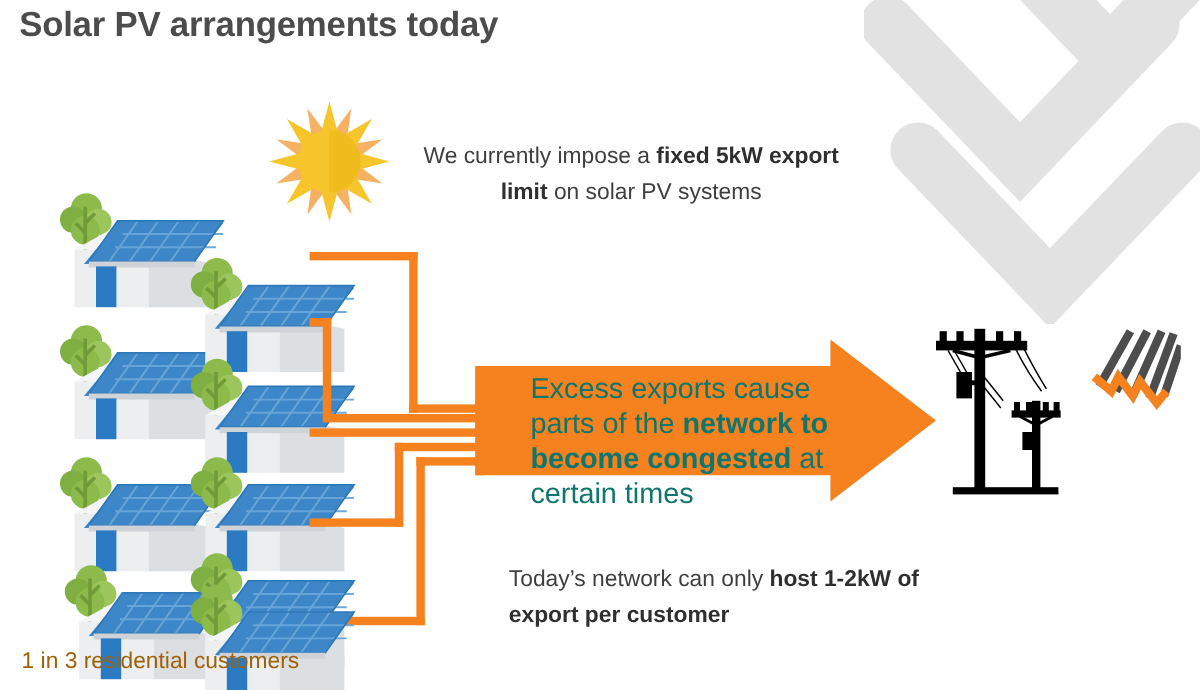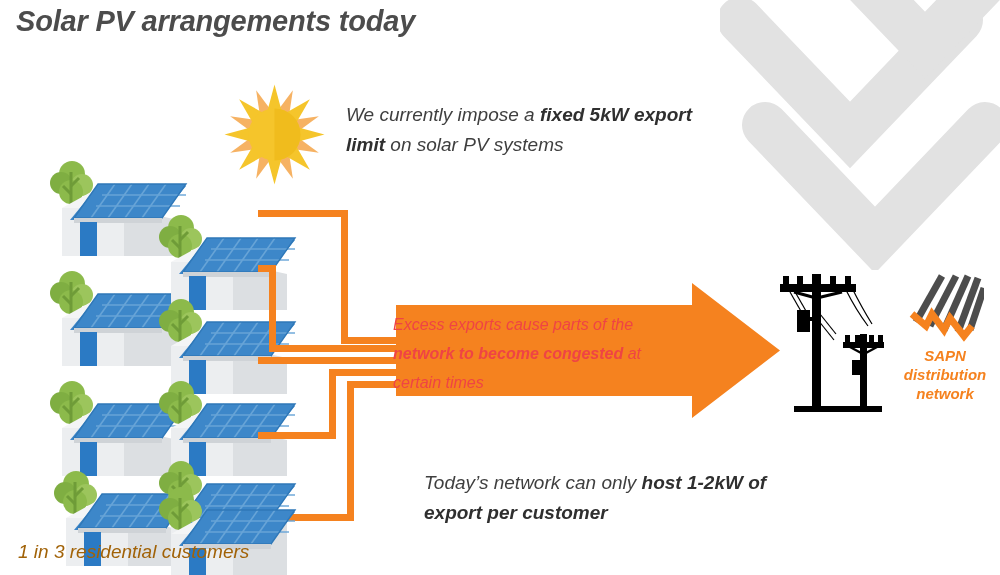--- a/index.html
+++ b/index.html
@@ -2,51 +2,51 @@
 <html><head>
 <meta charset="utf-8">
 <style>
   html,body{margin:0;padding:0;}
   body{
     width:1000px;height:575px;position:relative;overflow:hidden;
     background:#ffffff;
     font-family:"Liberation Sans","DejaVu Sans",sans-serif;
     color:#404040;
   }
-  #stage{position:absolute;left:0;top:0;width:1000px;height:575px;font-style:italic;}
+  #stage{position:absolute;left:0;top:0;width:1000px;height:575px;}
 
   
   .watermark{position:absolute;right:-10px;top:-30px;width:290px;height:300px;
     overflow:hidden;pointer-events:none;}
 
   
   .title{position:absolute;left:16px;top:5px;font-size:29px;font-weight:bold;
     color:#4c4c4c;letter-spacing:-0.2px;white-space:nowrap;}
 
   
   .caption{position:absolute;font-size:19px;line-height:30px;color:#3f3f3f;}
   .caption b{font-weight:bold;color:#2f2f2f;}
-  .cap1{left:346px;top:100px;width:360px;}
+  .cap1{left:346px;top:116px;width:360px;text-align:center;}
   .cap2{left:424px;top:208px;width:300px;}
   .cap4{left:424px;top:444px;width:390px;margin-top:24px;}
   .bottom-caption{position:absolute;left:18px;top:541px;font-size:19px;color:#a16207;}
 
   
   .sun{position:absolute;left:222px;top:82px;width:105px;height:105px;}
 
   
   .house{position:absolute;width:150px;height:110px;}
 
   
   .wire{position:absolute;background:#f5821f;}
 
   
   .arrow-wrap{position:absolute;left:396px;top:283px;width:384px;height:135px;}
-  .arrow-text{position:absolute;left:393px;top:310px;width:268px;
-    font-size:16px;line-height:29px;color:#ef4444;}
+  .arrow-text{position:absolute;left:442px;top:310px;width:268px;
+    font-size:24px;line-height:29px;color:#0f766e;}
   .arrow-text b{font-weight:bold;}
 
   
   .pole{position:absolute;left:772px;top:268px;width:112px;height:152px;}
 
   
   .sapn{position:absolute;left:900px;top:268px;width:90px;height:145px;text-align:center;}
   .sapn-mark{width:78px;height:74px;margin:0 auto;}
   .sapn-label{margin-top:4px;font-size:15px;line-height:19px;font-weight:bold;color:#f5821f;}
 </style>
@@ -270,22 +270,17 @@
         <g stroke="#4d4d4d" stroke-width="7" fill="none" stroke-linecap="butt">
           <line x1="10" y1="54" x2="36" y2="8"></line>
           <line x1="24" y1="58" x2="50" y2="8"></line>
           <line x1="38" y1="62" x2="62" y2="8"></line>
           <line x1="52" y1="64" x2="72" y2="10"></line>
           <line x1="64" y1="62" x2="78" y2="20"></line>
         </g>
         <path d="M6 46 L20 58 L26 46 L38 62 L44 50 L58 68 L66 58" stroke="#f5821f" stroke-width="7" fill="none" stroke-linejoin="miter"></path>
       </svg>
     </div>
-    <div class="sapn-label">
-      <div>SAPN</div>
-      <div>distribution</div>
-      <div>network</div>
-    </div>
   </div>
 
   <div class="bottom-caption">1 in 3 residential customers</div>
 
 </div>
 
 </body></html>

